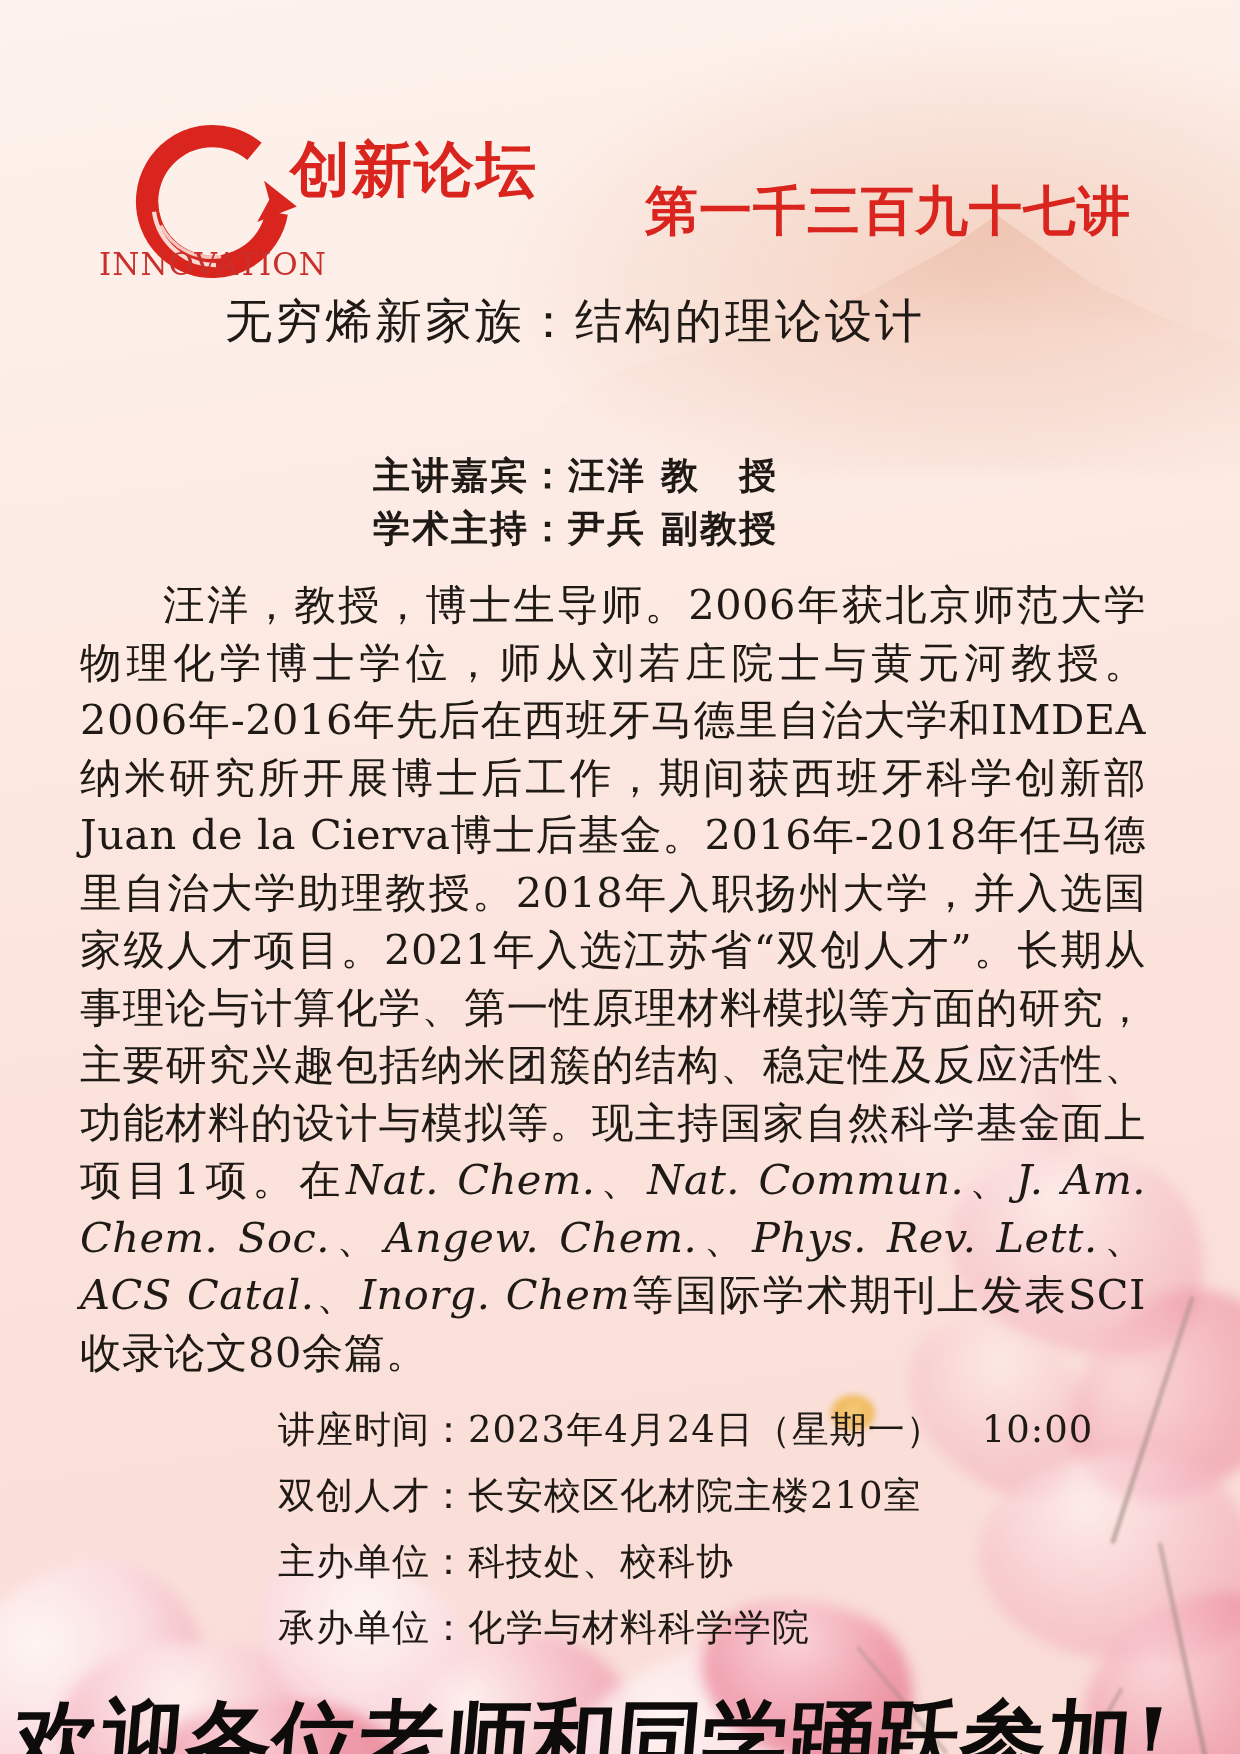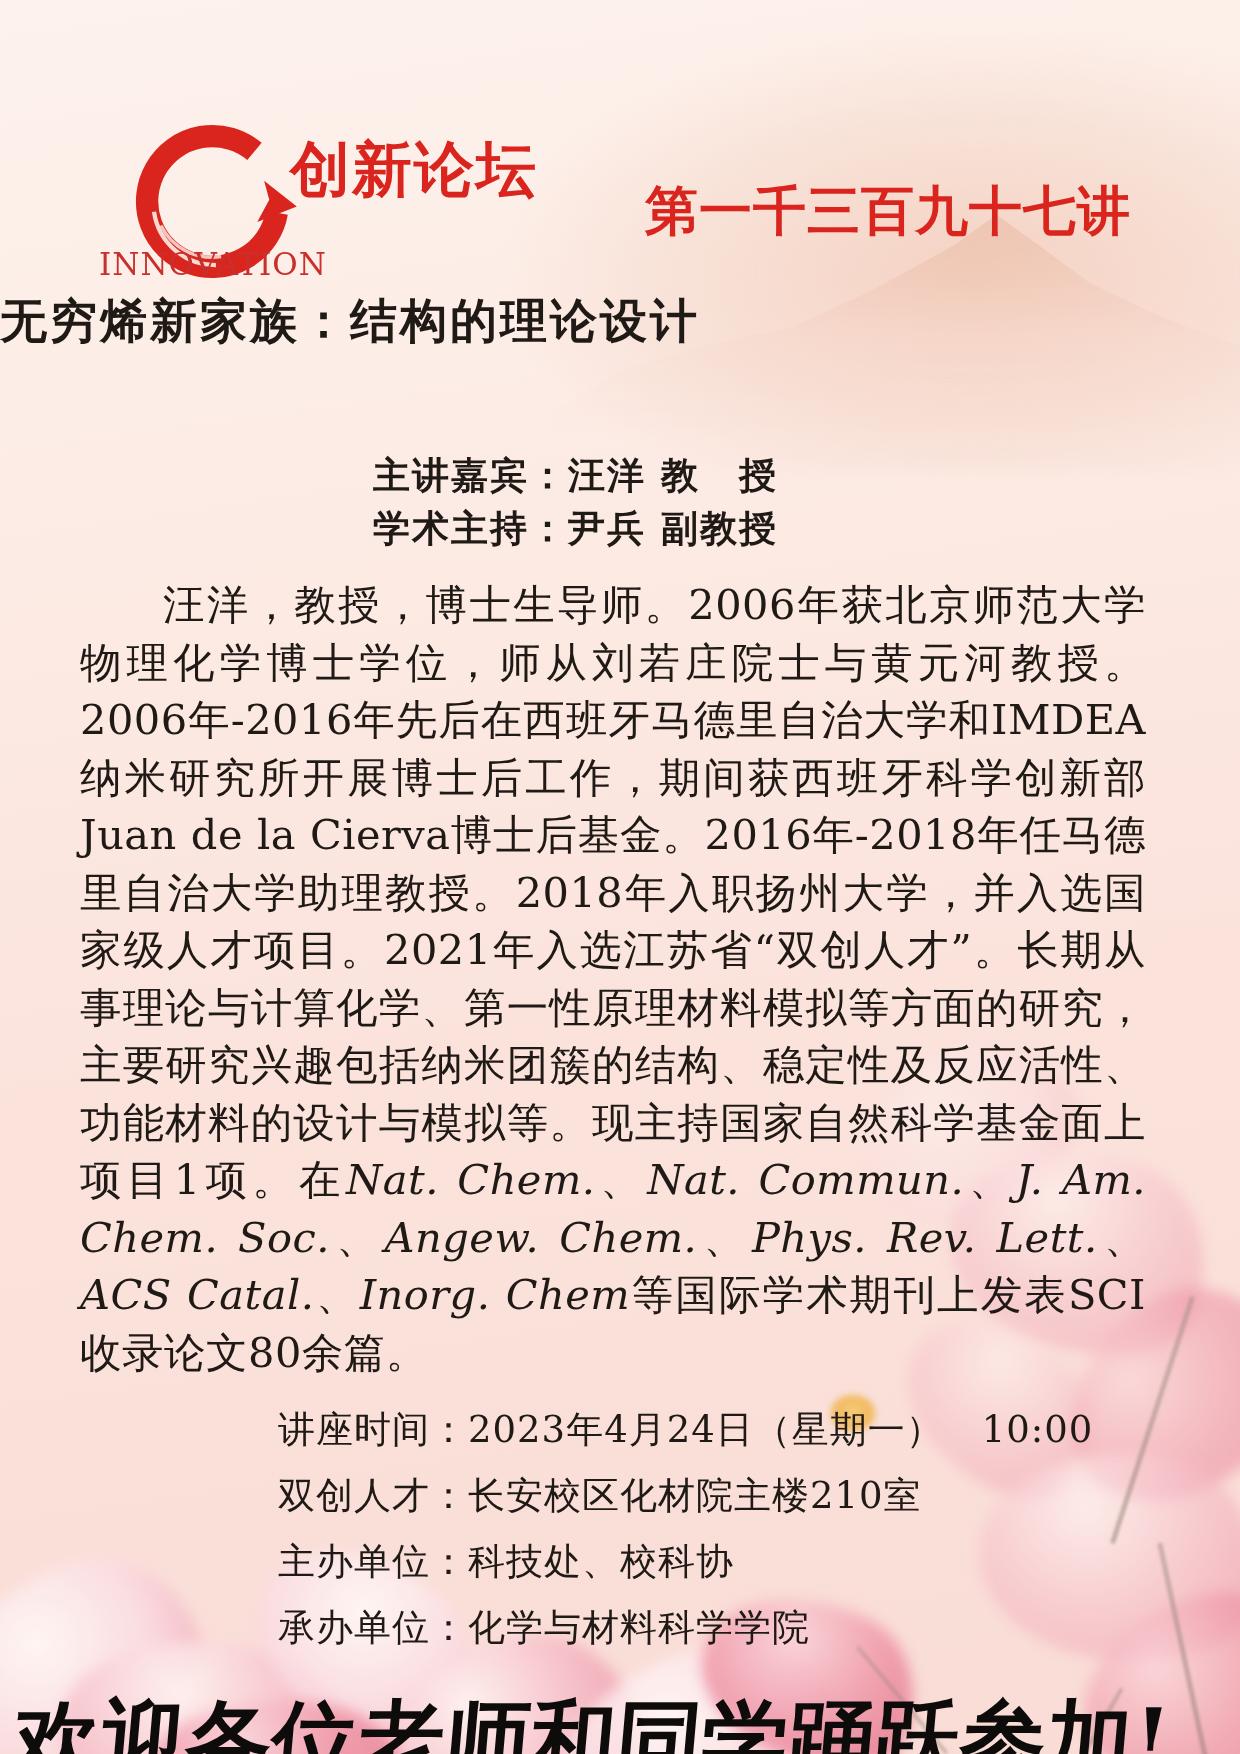--- a/index.html
+++ b/index.html
@@ -59,21 +59,21 @@
   .lecture-no{
     position:absolute;left:645px;top:176px;
     font-family:"Liberation Sans","DejaVu Sans",sans-serif;
     font-size:53px;font-weight:800;letter-spacing:1px;
     color:var(--accent-red);
   }
 
   
   .main-title{
     position:absolute;top:284px;left:0;width:1150px;
-    font-size:47px;font-weight:700;
+    text-align:center;font-size:47px;font-weight:400;
     line-height:73px;letter-spacing:3px;
   }
   .speakers{
     position:absolute;top:449px;left:373px;
     font-size:37px;font-weight:700;line-height:53px;letter-spacing:2px;
   }
 
   
   .content{position:absolute;top:560px;left:64px;width:1098px;}
   .bio{

